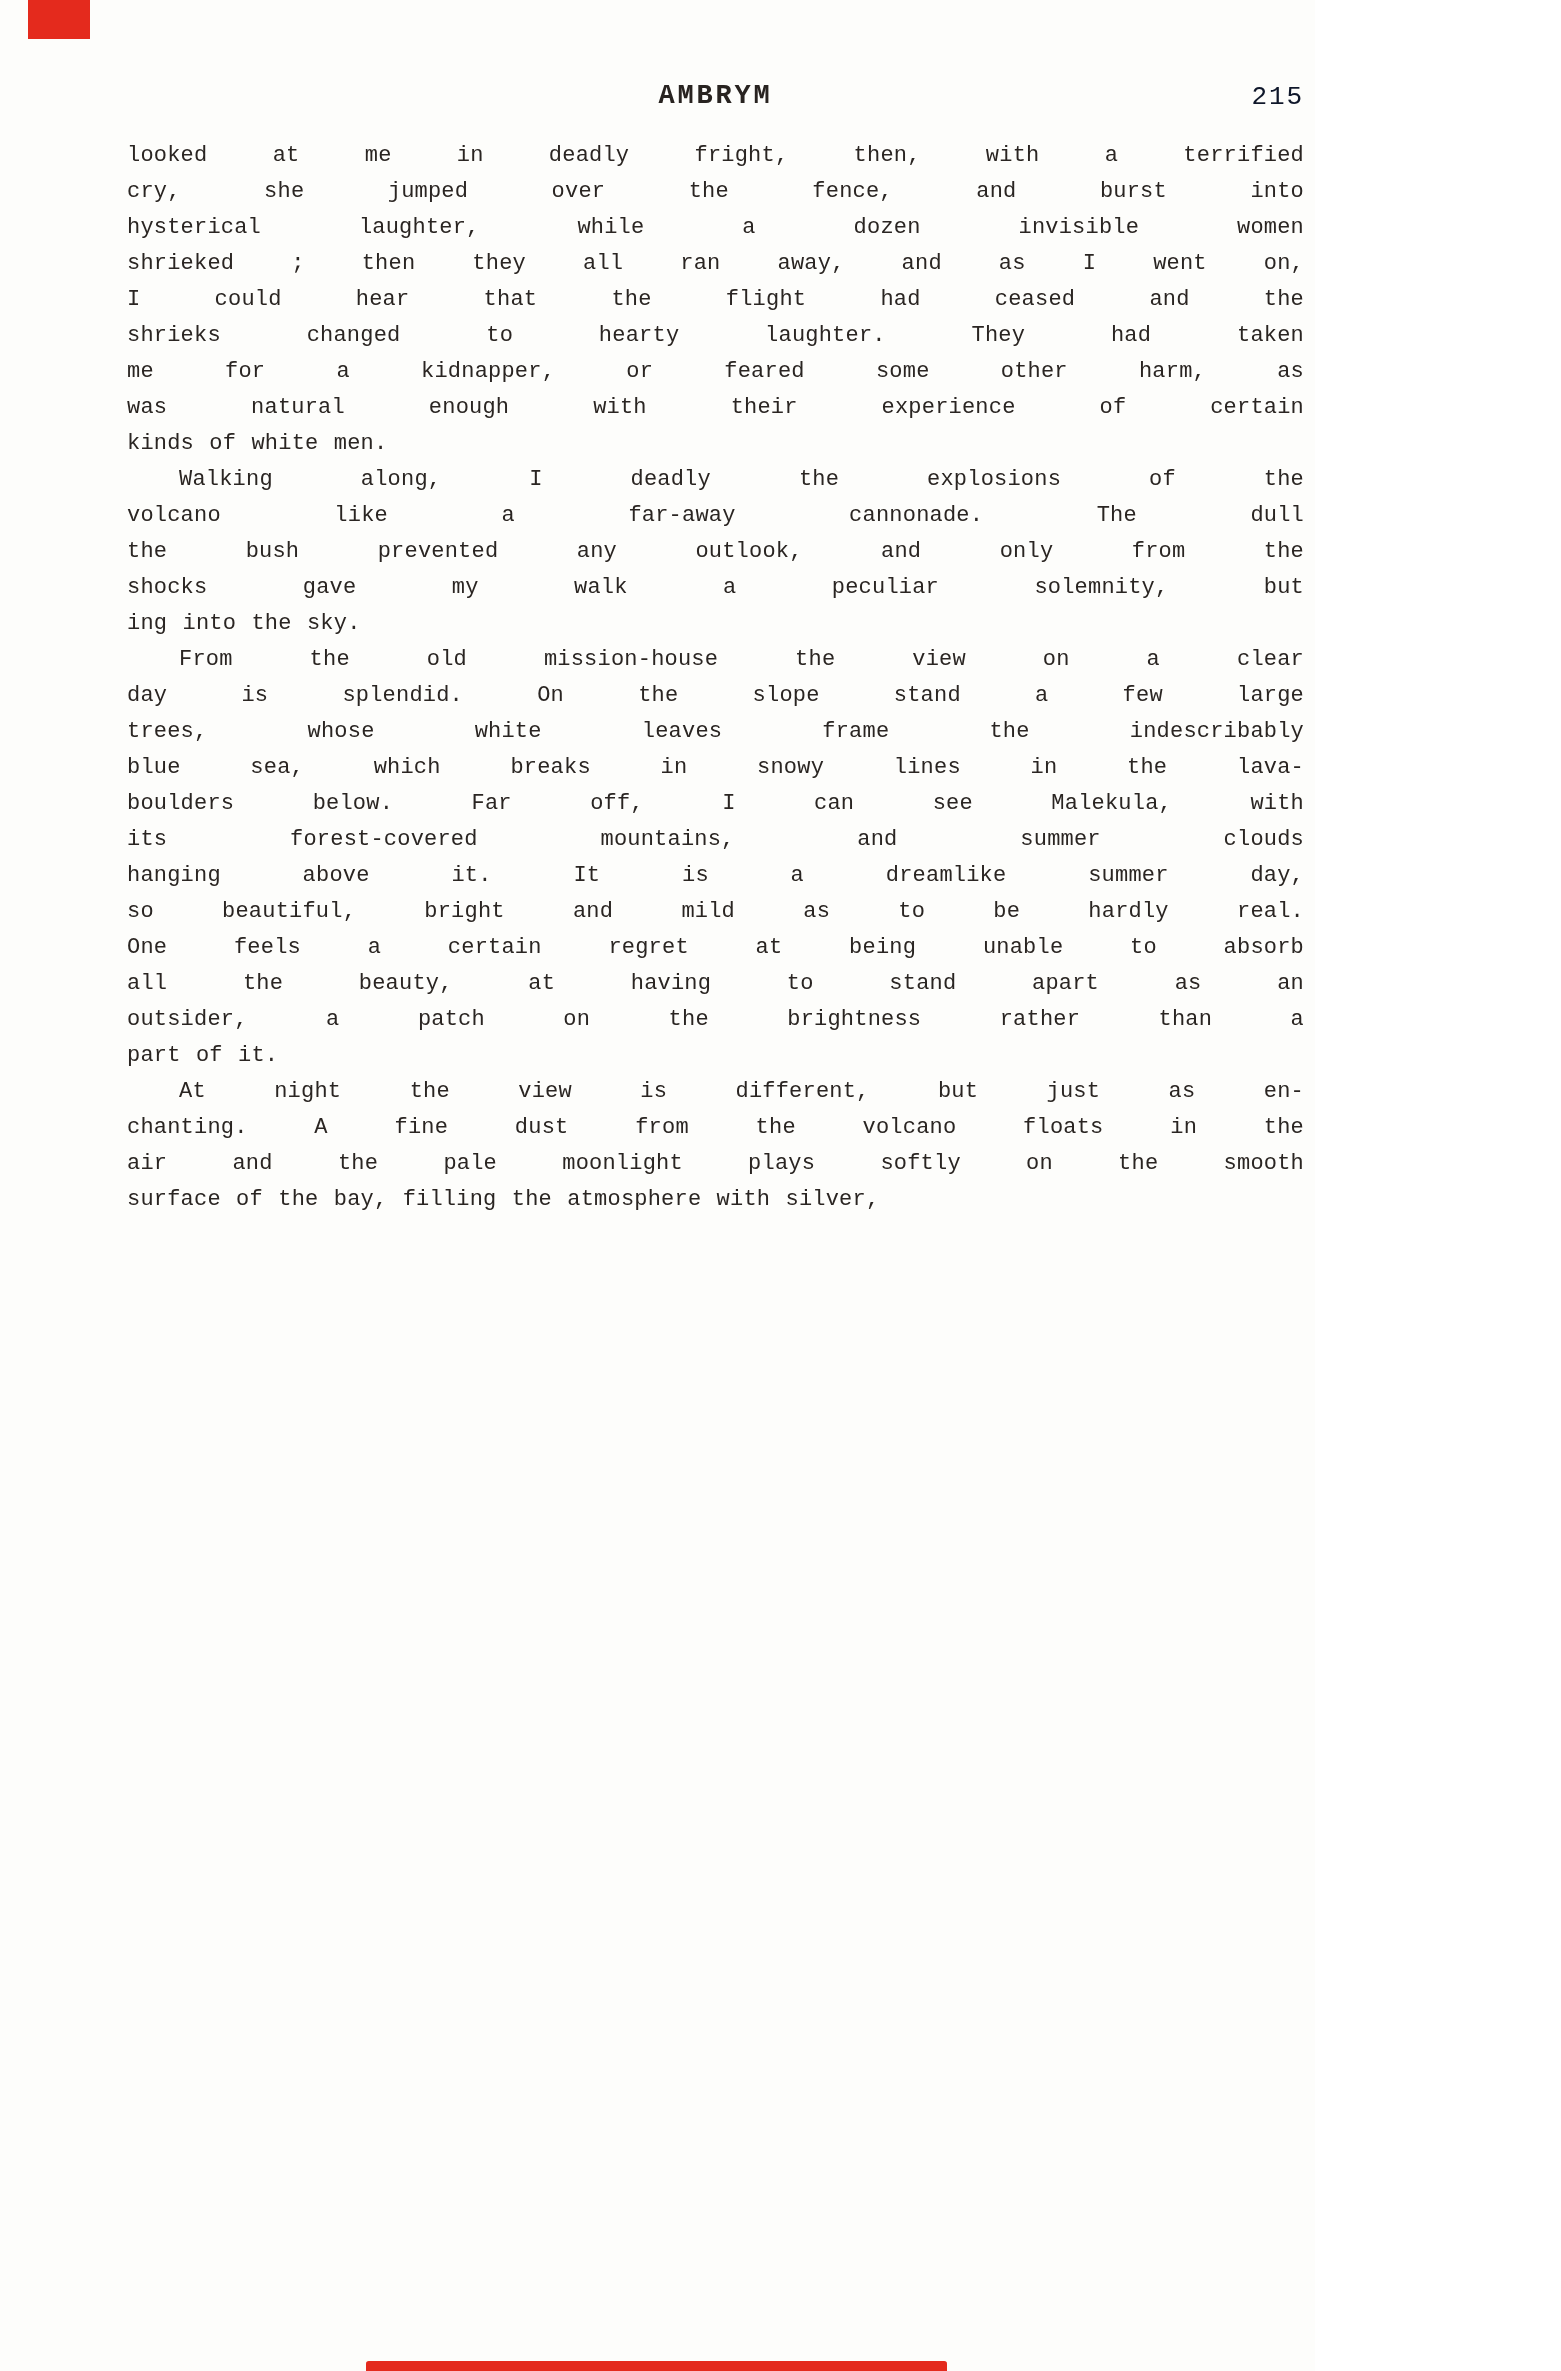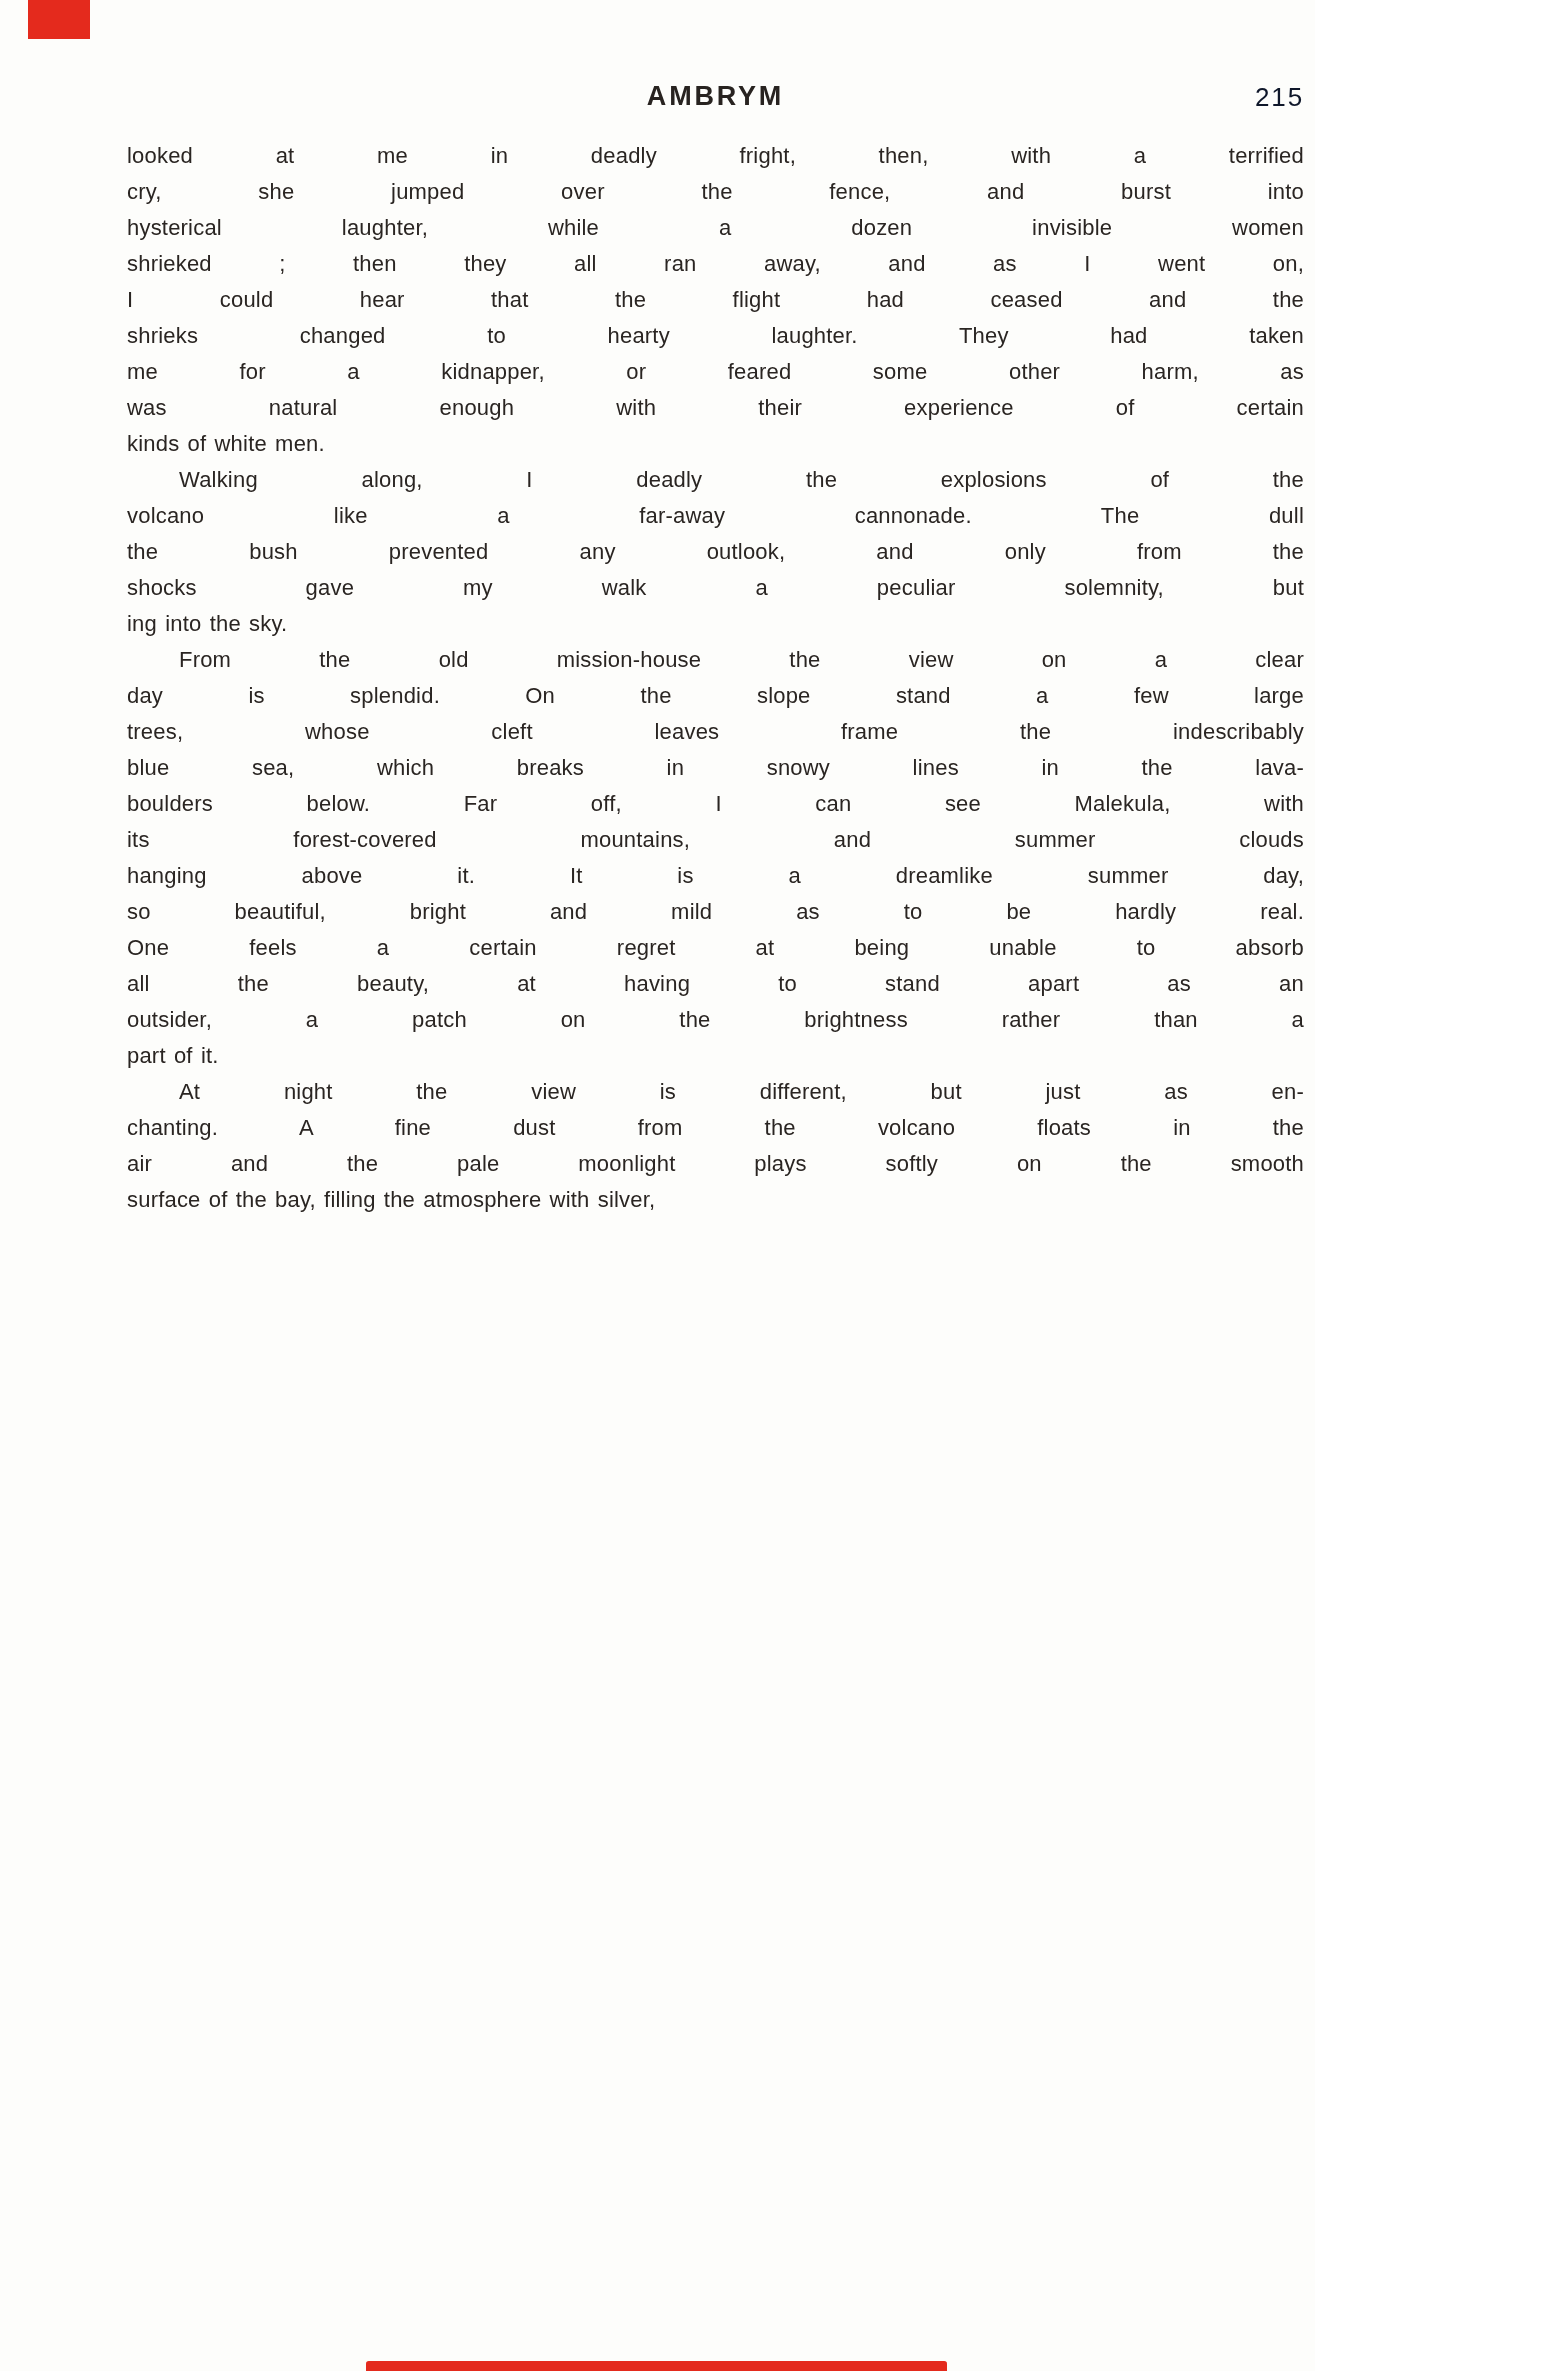--- a/index.html
+++ b/index.html
@@ -5,21 +5,21 @@
   * { margin: 0; padding: 0; box-sizing: border-box; }
   html, body { width: 1562px; height: 2371px; }
   body { background: #ffffff; }
 
   .page {
     position: relative;
     width: 1315px;
     height: 2371px;
     background: var(--paper, #fdfdfb);
     overflow: hidden;
-    font-family: Liberation Sans, sans-serif;
+    font-family: Liberation Mono, monospace;
     color: var(--ink, #2a2522);
   }
 
   .header {
     position: absolute;
     left: 127px;
     top: 81px;
     width: 1177px;
     height: 37px;
   }
@@ -95,21 +95,21 @@
       <div class="paragraph indented">
         <div class="text-line first-line">Walking along, I deadly the explosions of the</div>
         <div class="text-line">volcano like a far-away cannonade. The dull</div>
         <div class="text-line">the bush prevented any outlook, and only from the</div>
         <div class="text-line">shocks gave my walk a peculiar solemnity, but</div>
         <div class="text-line last-line">ing into the sky.</div>
       </div>
       <div class="paragraph indented">
         <div class="text-line first-line">From the old mission-house the view on a clear</div>
         <div class="text-line">day is splendid. On the slope stand a few large</div>
-        <div class="text-line">trees, whose cleft leaves frame the indescribably</div>
+        <div class="text-line">trees, whose white leaves frame the indescribably</div>
         <div class="text-line">blue sea, which breaks in snowy lines in the lava-</div>
         <div class="text-line">boulders below. Far off, I can see Malekula, with</div>
         <div class="text-line">its forest-covered mountains, and summer clouds</div>
         <div class="text-line">hanging above it. It is a dreamlike summer day,</div>
         <div class="text-line">so beautiful, bright and mild as to be hardly real.</div>
         <div class="text-line">One feels a certain regret at being unable to absorb</div>
         <div class="text-line">all the beauty, at having to stand apart as an</div>
         <div class="text-line">outsider, a patch on the brightness rather than a</div>
         <div class="text-line last-line">part of it.</div>
       </div>

